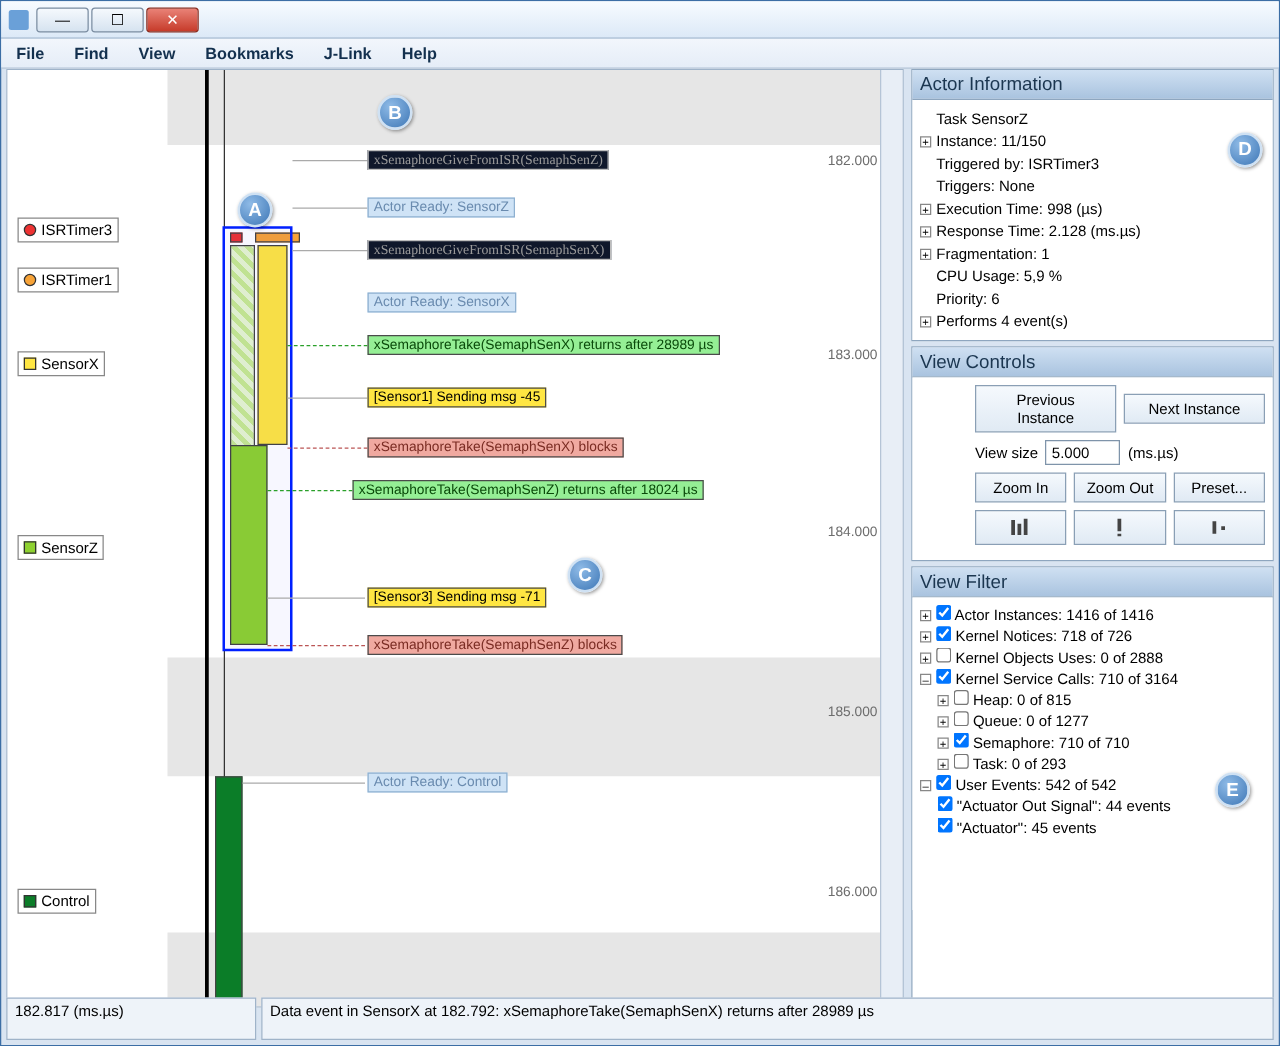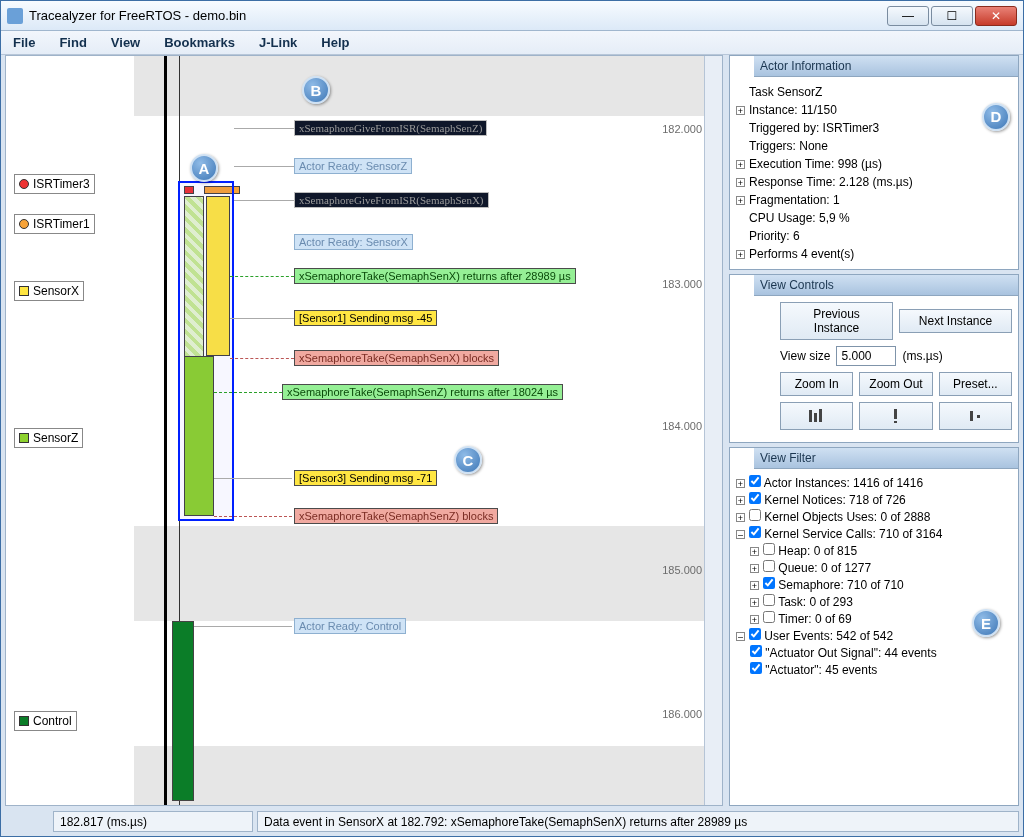--- a/index.html
+++ b/index.html
@@ -10,36 +10,36 @@
   .title-text { flex:1; color:#000; font-size:13px; }
   .winbtns { display:flex; gap:2px; }
   .winbtn { width:42px;height:20px;border:1px solid #7a8ca0;background:linear-gradient(#f5f9fd,#d6e3f0);border-radius:3px;display:flex;align-items:center;justify-content:center;font-size:12px; }
   .winbtn.close { background:linear-gradient(#e98277,#c63b2a);color:#fff;border-color:#8a2b1d;}
   .menubar { height:24px; background:linear-gradient(#f2f6fc,#e5edf7); display:flex; align-items:center; padding:0 6px; gap:12px; border-bottom:1px solid #b7c6d8; }
   .menubar span { color:#13304e; padding:2px 6px; font-size:13px;font-weight:bold;}
   .content { position:absolute; top:54px; left:4px; right:4px; bottom:30px; display:flex; }
   .main { flex:1; position:relative; border:1px solid #9fb3c9; background:#fff; overflow:hidden; }
   .sidecol { width:290px; margin-left:6px; display:flex; flex-direction:column; gap:4px;}
   .panel { border:1px solid #8ea6bf; background:#fff; display:flex;flex-direction:column; }
-  .panel > .phdr { background:linear-gradient(#cfe0f2,#a9c3df); color:#1b3650; font-size:12px; padding:3px 6px; border-bottom:1px solid #8ea6bf;margin-left:24px;}
+  .panel > .phdr { background:linear-gradient(#cfe0f2,#a9c3df); color:#1b3650; font-size:15px; padding:3px 6px; border-bottom:1px solid #8ea6bf;}
   .panel > .pbody { padding:6px; background:#fff; }
   .actorinfo { background:#fcf9cf; font-size:12px; line-height:18px; position:relative; }
   .actorinfo .line { white-space:nowrap; }
   .box { display:inline-block; border:1px solid #888; width:9px;height:9px;text-align:center;line-height:8px;font-size:9px;margin-right:4px;background:#fff; vertical-align:middle;}
   .dash { display:inline-block; width:9px;height:9px;margin-right:4px; vertical-align:middle;}
   .viewcontrols .row { display:flex;align-items:center;gap:6px;margin-bottom:6px;flex-wrap:wrap;margin-left:44px;}
   .btn { border:1px solid #8a9fb5;background:linear-gradient(#f5f9fd,#e0eaf4);padding:4px 8px;min-width:60px;text-align:center;font-size:12px;}
   .wbtn {flex:1;}
   .txt { border:1px solid #7f94aa;padding:2px 4px;background:#fff; }
   .chk { width:12px;height:12px; }
   .iconbtn {flex:1;height:28px;display:flex;align-items:center;justify-content:center;}
   .filter { background:#fcf9cf;font-size:12px;line-height:17px;position:relative;height:250px;overflow:hidden;}
   .filter .line { white-space:nowrap; }
   .indent1{padding-left:14px;}
-  .statusbar { position:absolute;left:4px;right:4px;bottom:4px;height:21px;display:flex;gap:4px;margin-left:48px;}
+  .statusbar { position:absolute;left:4px;right:4px;bottom:4px;height:34px;display:flex;gap:4px;}
   .statusbar div { border:1px solid #9fb3c9;background:#eef3f9;padding:3px 6px;font-size:12px;flex:0 0 auto;}
   .statusbar .s1{width:200px;} .statusbar .s2{flex:1;}
   
   .legendcol { position:absolute;left:0;top:0;bottom:0;width:128px;background:#fff;}
   .legenditem { position:absolute;left:8px;border:1px solid #888;background:#fff;padding:2px 4px;font-size:12px;display:flex;align-items:center;gap:4px;}
   .sw { display:inline-block;width:10px;height:10px;border:1px solid #333;}
   .timeline { position:absolute;left:128px;right:18px;top:0;bottom:0; }
   .tickcol { position:absolute;right:0;top:0;bottom:0;width:50px;}
   .tick { position:absolute;right:2px;color:#6c6c6c;font-size:11px;margin-top:32px;}
   .hband { position:absolute;left:0;right:0;background:#e6e6e6; }
@@ -58,21 +58,20 @@
   .conn-red{border-top:1px dashed #b55;}
   .conn-solid{border-top:1px solid #aaa;}
   .selbox{position:absolute;border:2px solid #0020ff;background:rgba(0,0,255,0.03);}
 </style>
 </head>
 <body>
 
 <div class="window">
   <div class="titlebar">
     <span class="icon"></span>
-    <span class="title-text">Tracealyzer for FreeRTOS - demo.bin</span>
     <div class="winbtns">
       <div class="winbtn">
           <span>—</span>
         </div>
       <div class="winbtn">
           <span>☐</span>
         </div>
       <div class="winbtn close">
           <span>✕</span>
         </div>
@@ -233,21 +232,20 @@
         <div class="phdr">View Filter</div>
         <div class="pbody filter">
           <div class="line"><span class="box">+</span><input type="checkbox" class="chk" checked="" style=""> <span>Actor Instances: 1416 of 1416</span></div>
           <div class="line"><span class="box">+</span><input type="checkbox" class="chk" checked="" style=""> <span>Kernel Notices: 718 of 726</span></div>
           <div class="line"><span class="box">+</span><input type="checkbox" class="chk" style=""> <span>Kernel Objects Uses: 0 of 2888</span></div>
           <div class="line"><span class="box">–</span><input type="checkbox" class="chk" checked="" style=""> <span>Kernel Service Calls: 710 of 3164</span></div>
           <div class="line indent1"><span class="box">+</span><input type="checkbox" class="chk" style=""> <span>Heap: 0 of 815</span></div>
           <div class="line indent1"><span class="box">+</span><input type="checkbox" class="chk" style=""> <span>Queue: 0 of 1277</span></div>
           <div class="line indent1"><span class="box">+</span><input type="checkbox" class="chk" checked="" style=""> <span>Semaphore: 710 of 710</span></div>
           <div class="line indent1"><span class="box">+</span><input type="checkbox" class="chk" style=""> <span>Task: 0 of 293</span></div>
-          <div class="line indent1"><span class="box">+</span><input type="checkbox" class="chk" style=""> <span>Timer: 0 of 69</span></div>
           <div class="line"><span class="box">–</span><input type="checkbox" class="chk" checked="" style=""> <span>User Events: 542 of 542</span></div>
           <div class="line indent1"><input type="checkbox" class="chk" checked="" style=""> <span>"Actuator Out Signal": 44 events</span></div>
           <div class="line indent1"><input type="checkbox" class="chk" checked="" style=""> <span>"Actuator": 45 events</span></div>
           <div class="callout" style="right:18px;top:140px;">E</div>
         </div>
       </div>
     </div>
   </div>
 
   <div class="statusbar">

